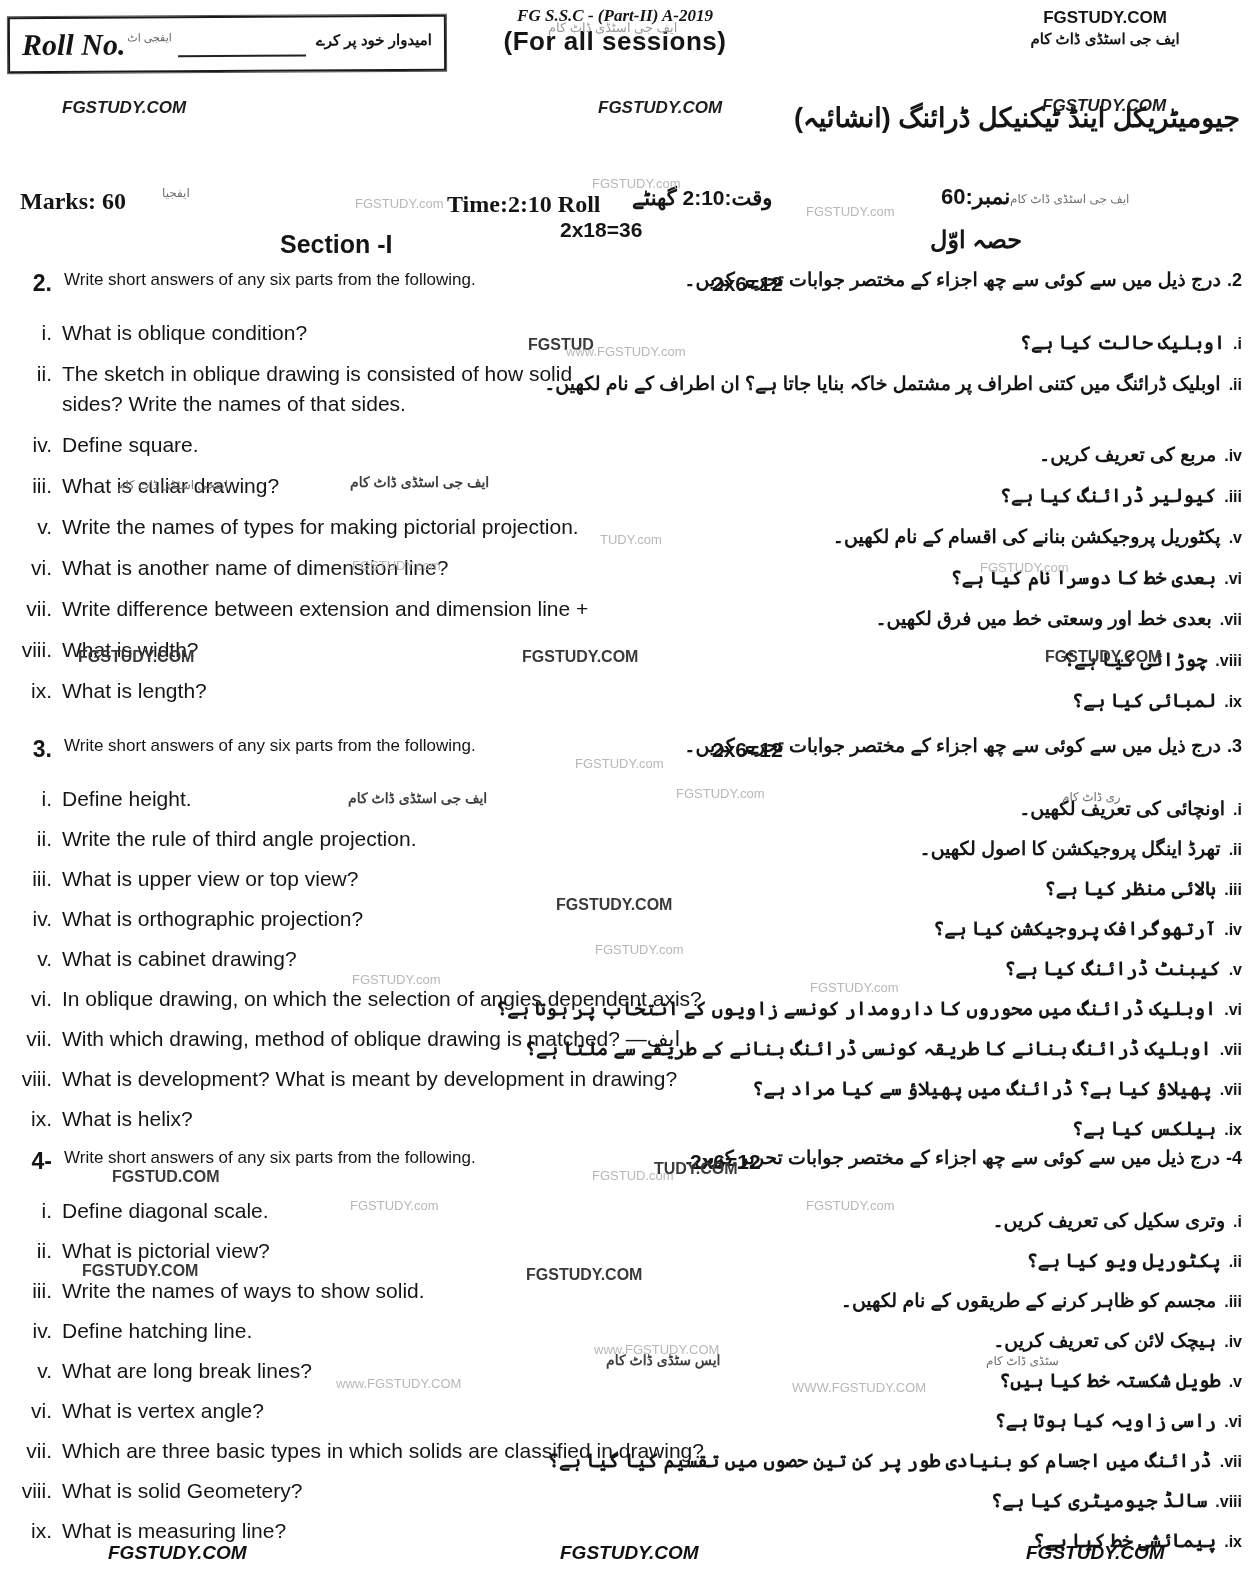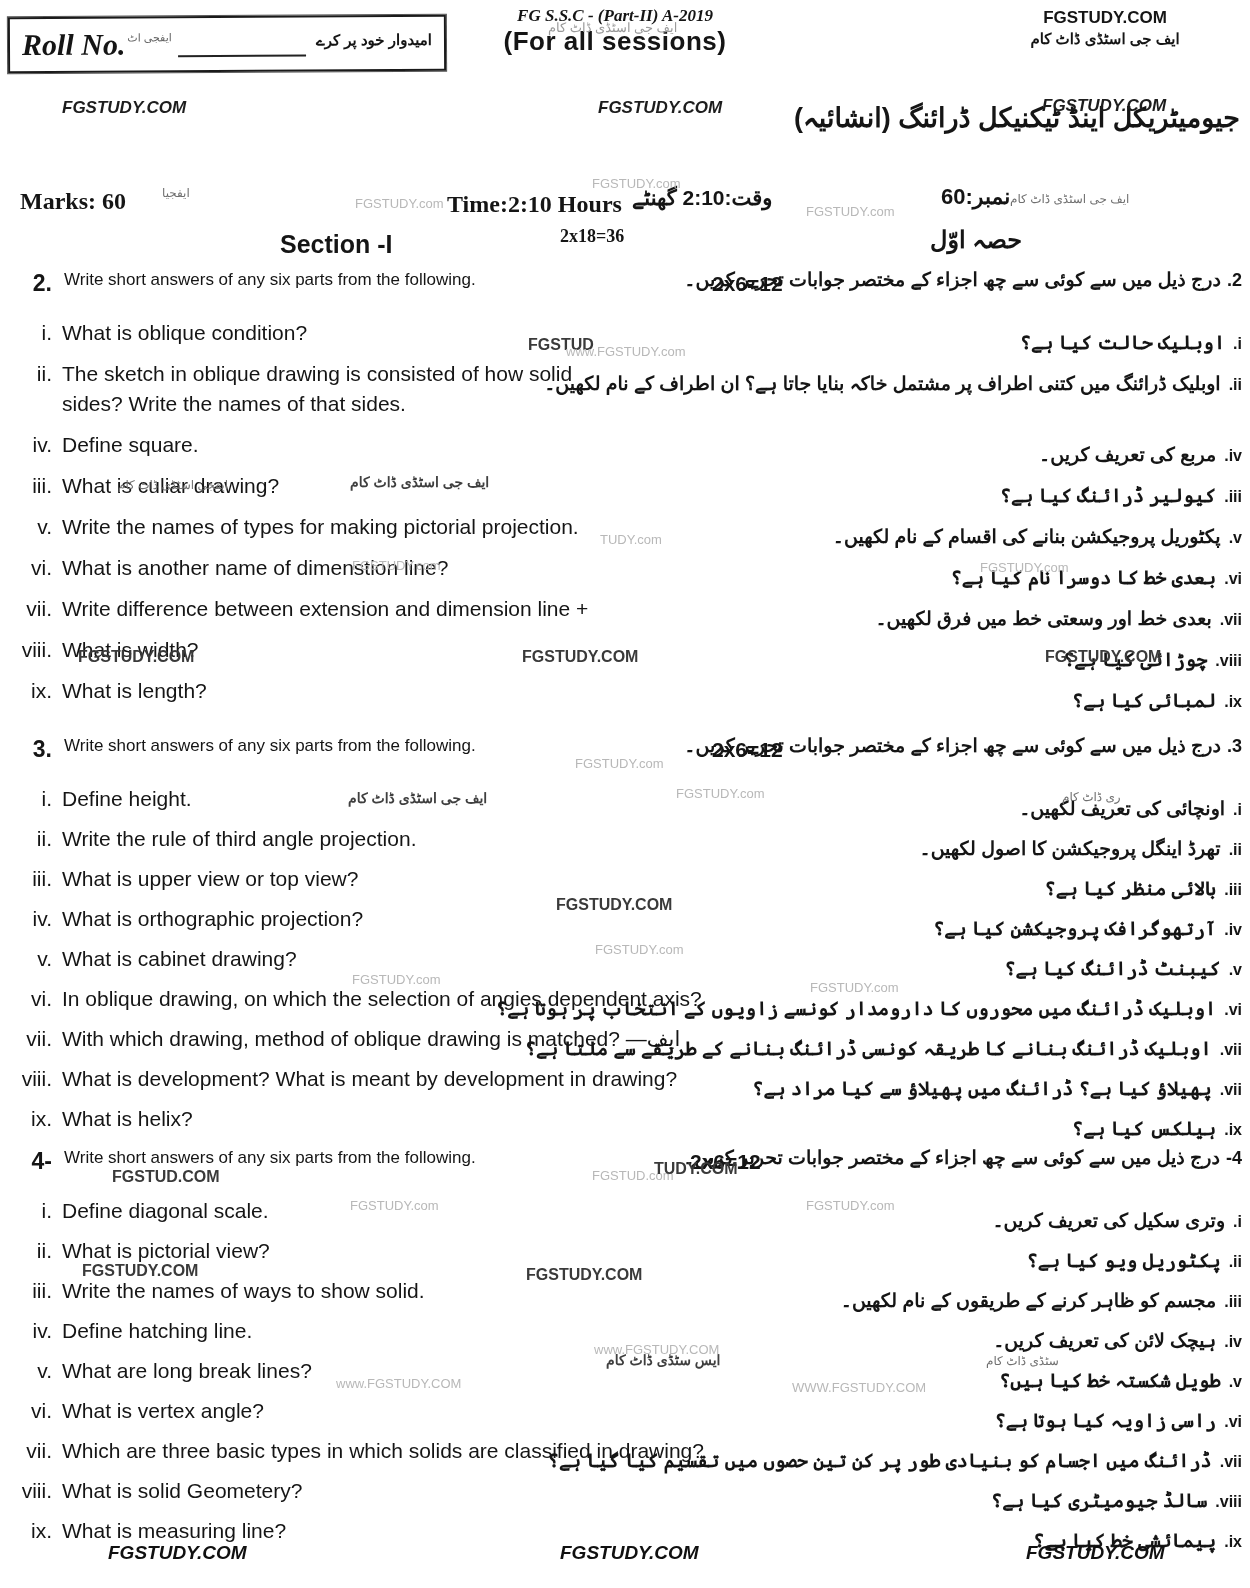--- a/index.html
+++ b/index.html
@@ -28,21 +28,21 @@
   .title-en .main{font-family:"Liberation Serif",serif;font-weight:bold;font-size:35px;}
   .title-en .suffix{font-size:28px;font-weight:normal;}
   .title-ur{position:absolute;right:10px;top:102px;direction:rtl;font-weight:bold;font-size:27px;white-space:nowrap;}
   
   .marks-en{position:absolute;left:20px;top:188px;font-family:"Liberation Serif",serif;font-weight:bold;font-size:24px;}
   .time-en{position:absolute;left:447px;top:191px;font-family:"Liberation Serif",serif;font-weight:bold;font-size:24px;}
   .time-ur{position:absolute;left:632px;top:186px;direction:rtl;font-weight:bold;font-size:21px;}
   .marks-ur{position:absolute;left:925px;top:184px;direction:rtl;font-weight:bold;font-size:22px;margin-left:16px;}
   
   .section-en{position:absolute;left:280px;top:230px;font-weight:bold;font-size:25px;}
-  .section-marks{position:absolute;left:560px;top:226px;font-weight:bold;font-size:18px;font-family:Liberation Serif, serif;}
+  .section-marks{position:absolute;left:560px;top:218px;font-weight:bold;font-size:21px;}
   .section-ur{position:absolute;left:930px;top:226px;direction:rtl;font-weight:bold;font-size:24px;}
   
   .qblock{position:absolute;left:0;width:1250px;}
   .qb-2{top:270px;} .qb-3{top:736px;} .qb-4{top:1148px;}
   .qheader{position:relative;margin-bottom:16px;min-height:32px;}
   .qnum{display:inline-block;width:52px;text-align:right;padding-right:12px;font-weight:bold;font-size:23px;vertical-align:top;}
   .qtext{display:inline-block;font-weight:normal;font-size:17px;vertical-align:top;}
   .qmarks{position:absolute;left:712px;top:2px;font-weight:bold;font-size:21px;white-space:nowrap;}
   .qur{position:absolute;right:8px;top:-2px;direction:rtl;font-weight:bold;font-size:19px;white-space:nowrap;}
   .qur .qnum-ur{font-size:18px;margin:0 0 0 6px;}
@@ -75,21 +75,21 @@
   </div>
 
   <div class="exam-code">FG S.S.C - (Part-II) A-2019</div>
   <div class="sessions">(For all sessions)</div>
   <div class="site-top">FGSTUDY.COM</div>
   <div class="site-top-urdu">ایف جی اسٹڈی ڈاٹ کام</div>
 
   <div class="title-ur">جیومیٹریکل اینڈ ٹیکنیکل ڈرائنگ (انشائیہ)</div>
 
   <div class="marks-en">Marks: 60</div>
-  <div class="time-en">Time:2:10 Hours</div>
+  <div class="time-en">Time:2:10 Roll</div>
   <div class="time-ur">وقت:2:10 گھنٹے</div>
   <div class="marks-ur">نمبر:60</div>
 
   <div class="section-en">Section -I</div>
   <div class="section-marks">2x18=36</div>
   <div class="section-ur">حصہ اوّل</div>
 
   <div class="qblock qb-2">
     <div class="qheader">
       <span class="qnum">2.</span><span class="qtext">Write short answers of any six parts from the following.</span>

